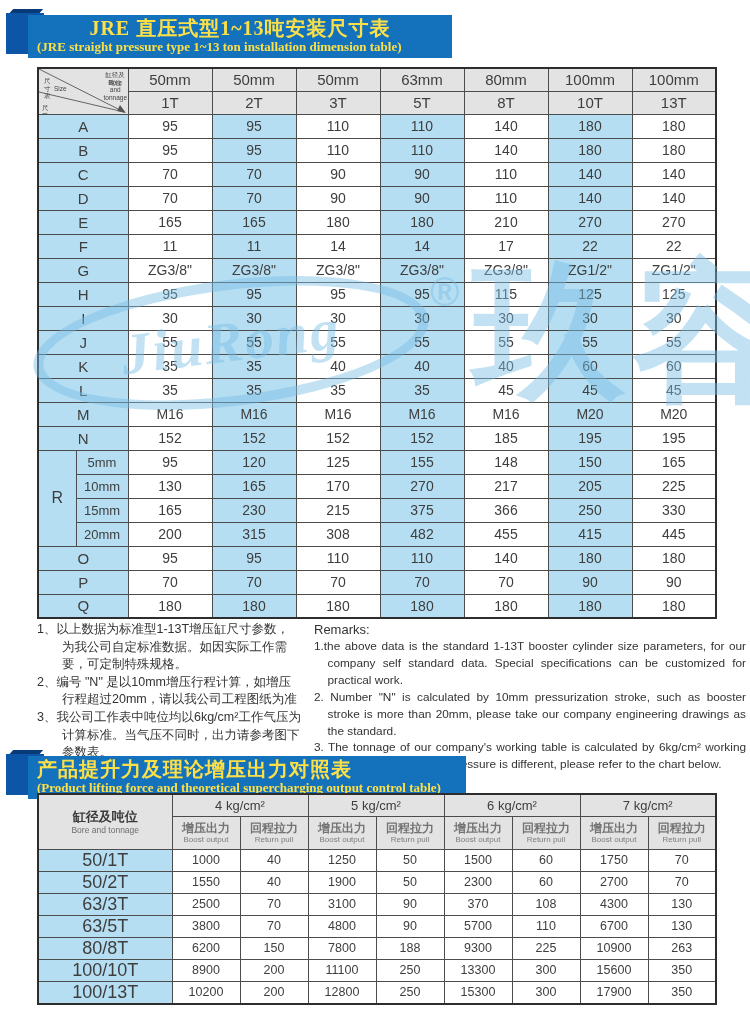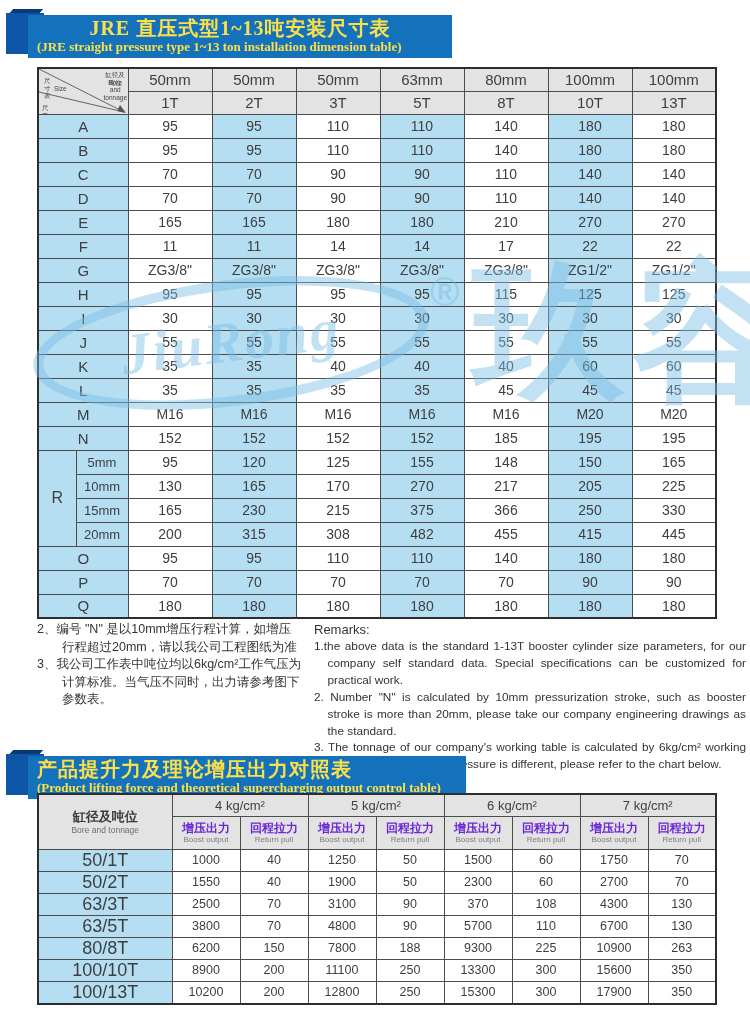--- a/index.html
+++ b/index.html
@@ -58,21 +58,21 @@
   .notes-en { flex:1; font-size:11.8px; text-align:justify; }
   .note-head { font-size:13px; line-height:17px; }
   .notes-zh .note-item { padding-left:2em; text-indent:-2em; line-height:17.6px; }
   .notes-en .note-item { padding-left:1.15em; text-indent:-1.15em; line-height:16.9px; }
 
   
   #table2 { top:793px; }
   #table2 thead th { background:#e3e3e3; font-weight:normal; }
   #table2 tr.band-row th { font-size:13px; height:22px; }
   #table2 tr.sub-row th { height:33px; }
-  .sub-zh { font-size:12px; font-weight:bold; color:#6d28d9; line-height:14px; }
+  .sub-zh { font-size:12px; font-weight:bold; color:#737373; line-height:14px; }
   .sub-en { font-size:8px; color:#7d7d7d; line-height:9px; }
   th.corner2 { background:#e3e3e3; }
   .corner2-zh { font-size:13px; font-weight:bold; color:#3a3a3a; line-height:16px; }
   .corner2-en { font-size:8.5px; color:#6e6e6e; line-height:10px; font-weight:normal; }
   #table2 tbody tr { height:22px; }
   #table2 td.lab2 { background:#b5def2; font-size:18px; }
   #table2 td.v2 { font-size:12.5px; background:#fff; white-space:nowrap; }
 </style>
 </head>
 <body>
@@ -349,20 +349,21 @@
     <div class="wm-ellipse">
       <span class="wm-logo">JiuRong</span>
     </div>
     <span class="wm-reg">®</span>
     <span class="wm-cjk">玖容</span>
   </div>
 
   <div class="notes">
     <div class="notes-zh">
       <div id="notesZhItems">
+          <div class="note-item">1、以上数据为标准型1-13T增压缸尺寸参数，为我公司自定标准数据。如因实际工作需要，可定制特殊规格。</div>
           <div class="note-item">2、编号 "N" 是以10mm增压行程计算，如增压行程超过20mm，请以我公司工程图纸为准</div>
           <div class="note-item">3、我公司工作表中吨位均以6kg/cm²工作气压为计算标准。当气压不同时，出力请参考图下参数表。</div>
         </div>
     </div>
     <div class="notes-en">
       <div class="note-head">Remarks:</div>
       <div id="notesEnItems">
           <div class="note-item">1.the above data is the standard 1-13T booster cylinder size parameters, for our company self standard data. Special specifications can be customized for practical work.</div>
           <div class="note-item">2. Number "N" is calculated by 10mm pressurization stroke, such as booster stroke is more than 20mm, please take our company engineering drawings as the standard.</div>
           <div class="note-item">3. The tonnage of our company's working table is calculated by 6kg/cm² working pressure. When the air pressure is different, please refer to the chart below.</div>

